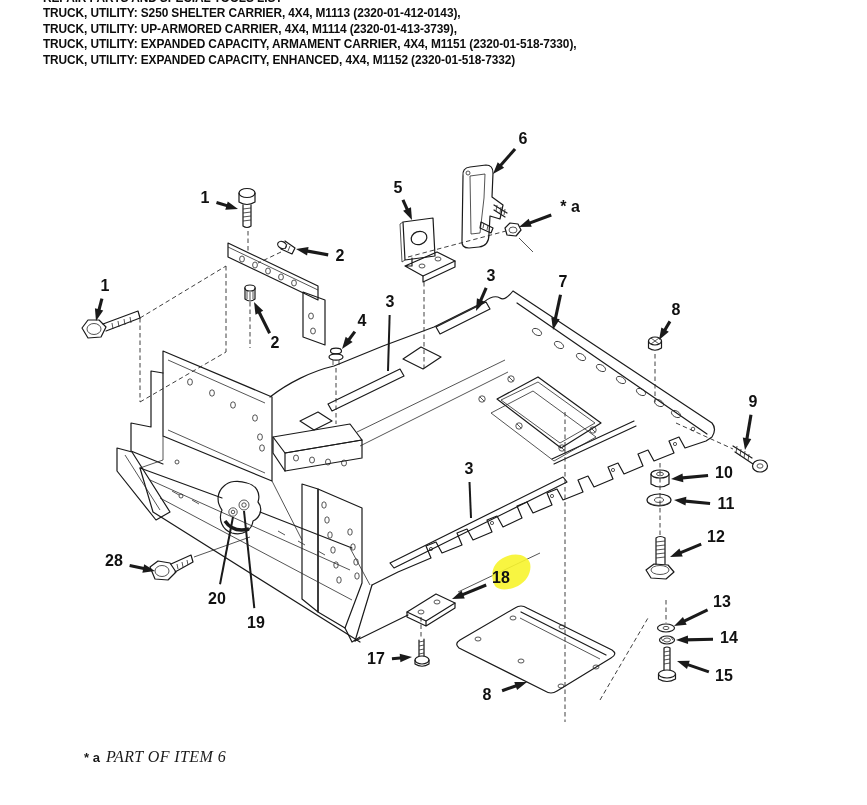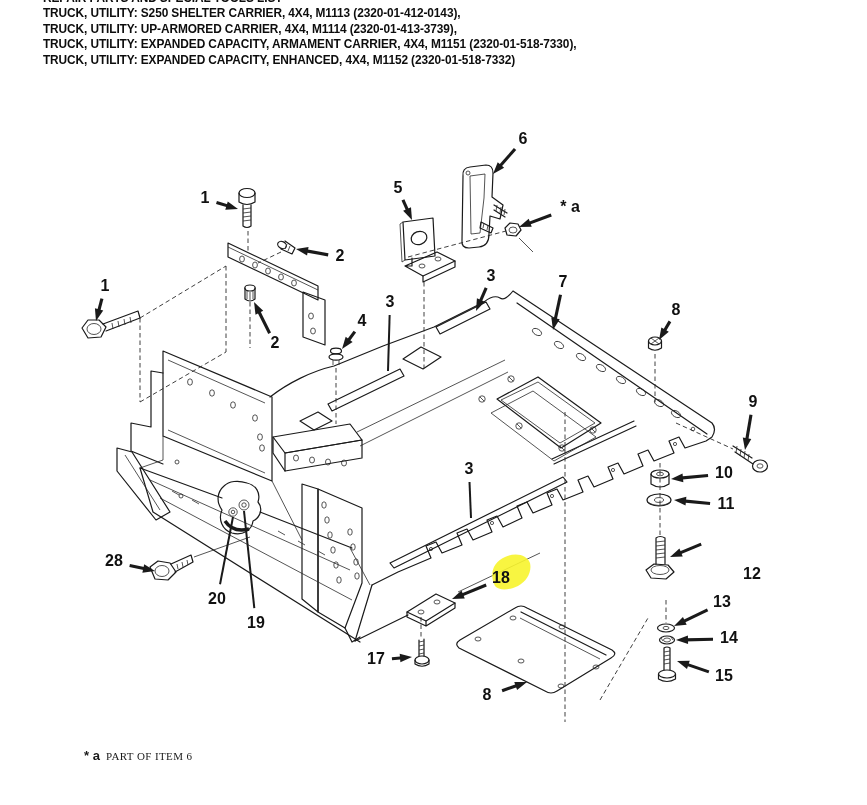--- a/index.html
+++ b/index.html
@@ -11,21 +11,21 @@
          transform:scaleX(.9);transform-origin:50% 50%;white-space:nowrap;}
   .hline.partial{margin-top:-10px;}
   
   #structure-svg,#leader-svg{position:absolute;left:0;top:0;}
   
   .callout{position:absolute;transform:translate(-50%,-54%);font-weight:bold;
            font-size:16px;color:#111;white-space:nowrap;z-index:5;}
   
   #footnote{position:absolute;left:84px;top:748px;font-size:13px;color:#1a1a1a;}
   #footnote .mark{font-weight:bold;font-family:"Liberation Sans",sans-serif;}
-  #footnote .txt{font-family:"Liberation Serif",serif;font-size:11px;letter-spacing:.4px;padding-left:6px;}
+  #footnote .txt{font-family:"Liberation Serif",serif;font-size:16px;letter-spacing:.4px;padding-left:6px;font-style:italic;}
   svg .s{stroke:#1a1a1a;fill:none;stroke-width:1.2;stroke-linejoin:round;stroke-linecap:round;}
   svg .thin{stroke:#2a2a2a;fill:none;stroke-width:.8;}
   svg .dash{stroke:#2a2a2a;fill:none;stroke-width:.9;stroke-dasharray:4.5 3;}
 </style>
 </head>
 <body>
 
 <div id="page">
 
   <div id="header">
@@ -471,21 +471,21 @@
       <div class="callout" style="left: 469px; top: 470px;">3</div>
       <div class="callout" style="left: 362px; top: 322px;">4</div>
       <div class="callout" style="left: 398px; top: 189px;">5</div>
       <div class="callout" style="left: 523px; top: 140px;">6</div>
       <div class="callout" style="left: 570px; top: 208px;">* a</div>
       <div class="callout" style="left: 563px; top: 283px;">7</div>
       <div class="callout" style="left: 676px; top: 311px;">8</div>
       <div class="callout" style="left: 753px; top: 403px;">9</div>
       <div class="callout" style="left: 724px; top: 474px;">10</div>
       <div class="callout" style="left: 726px; top: 505px; text-align: right;">11</div>
-      <div class="callout" style="left: 752px; top: 538px; margin-top: 37px;">12</div>
+      <div class="callout" style="left: 716px; top: 538px;">12</div>
       <div class="callout" style="left: 722px; top: 603px;">13</div>
       <div class="callout" style="left: 729px; top: 639px;">14</div>
       <div class="callout" style="left: 724px; top: 677px;">15</div>
       <div class="callout" style="left: 487px; top: 696px;">8</div>
       <div class="callout" style="left: 376px; top: 660px;">17</div>
       <div class="callout" style="left: 501px; top: 579px;">18</div>
       <div class="callout" style="left: 256px; top: 624px;">19</div>
       <div class="callout" style="left: 217px; top: 600px;">20</div>
       <div class="callout" style="left: 114px; top: 562px;">28</div>
     </div>

